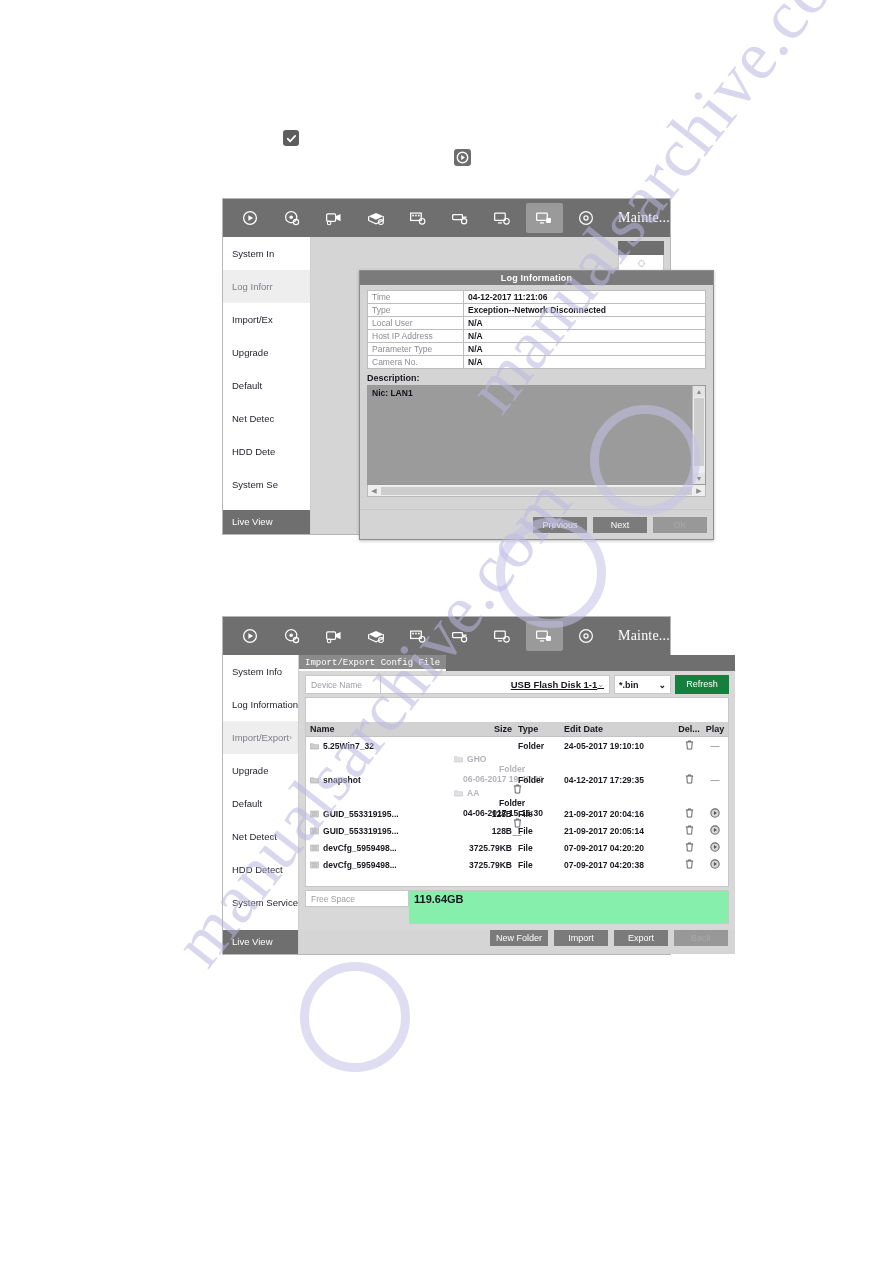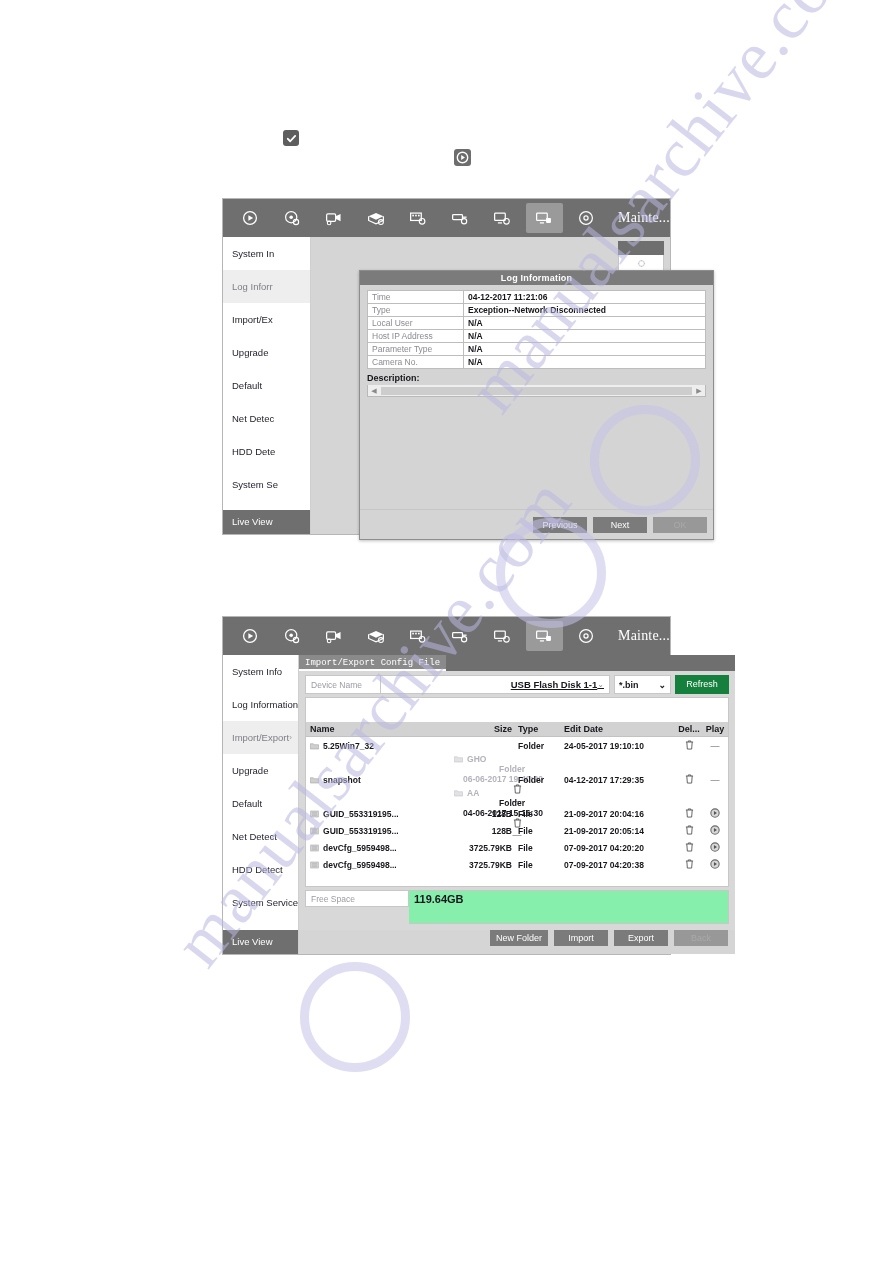--- a/index.html
+++ b/index.html
@@ -366,20 +366,28 @@
               <td class="kv-v">N/A</td>
             </tr>
             <tr>
               <td class="kv-k">Camera No.</td>
               <td class="kv-v">N/A</td>
             </tr>
           </tbody>
             </table>
 
           <div class="desc-label">Description:</div>
+          <div class="desc-box">
+            <div class="desc-text">Nic: LAN1</div>
+            <div class="desc-vs">
+              <div class="a">▲</div>
+              <div class="t"></div>
+              <div class="b">▼</div>
+            </div>
+          </div>
           <div class="desc-hs">
             <div class="a">◀</div>
             <div class="t"></div>
             <div class="b">▶</div>
           </div>
         </div>
 
         <div class="dlg-foot">
           <div class="btn-g">Previous</div>
           <div class="btn-g">Next</div>

